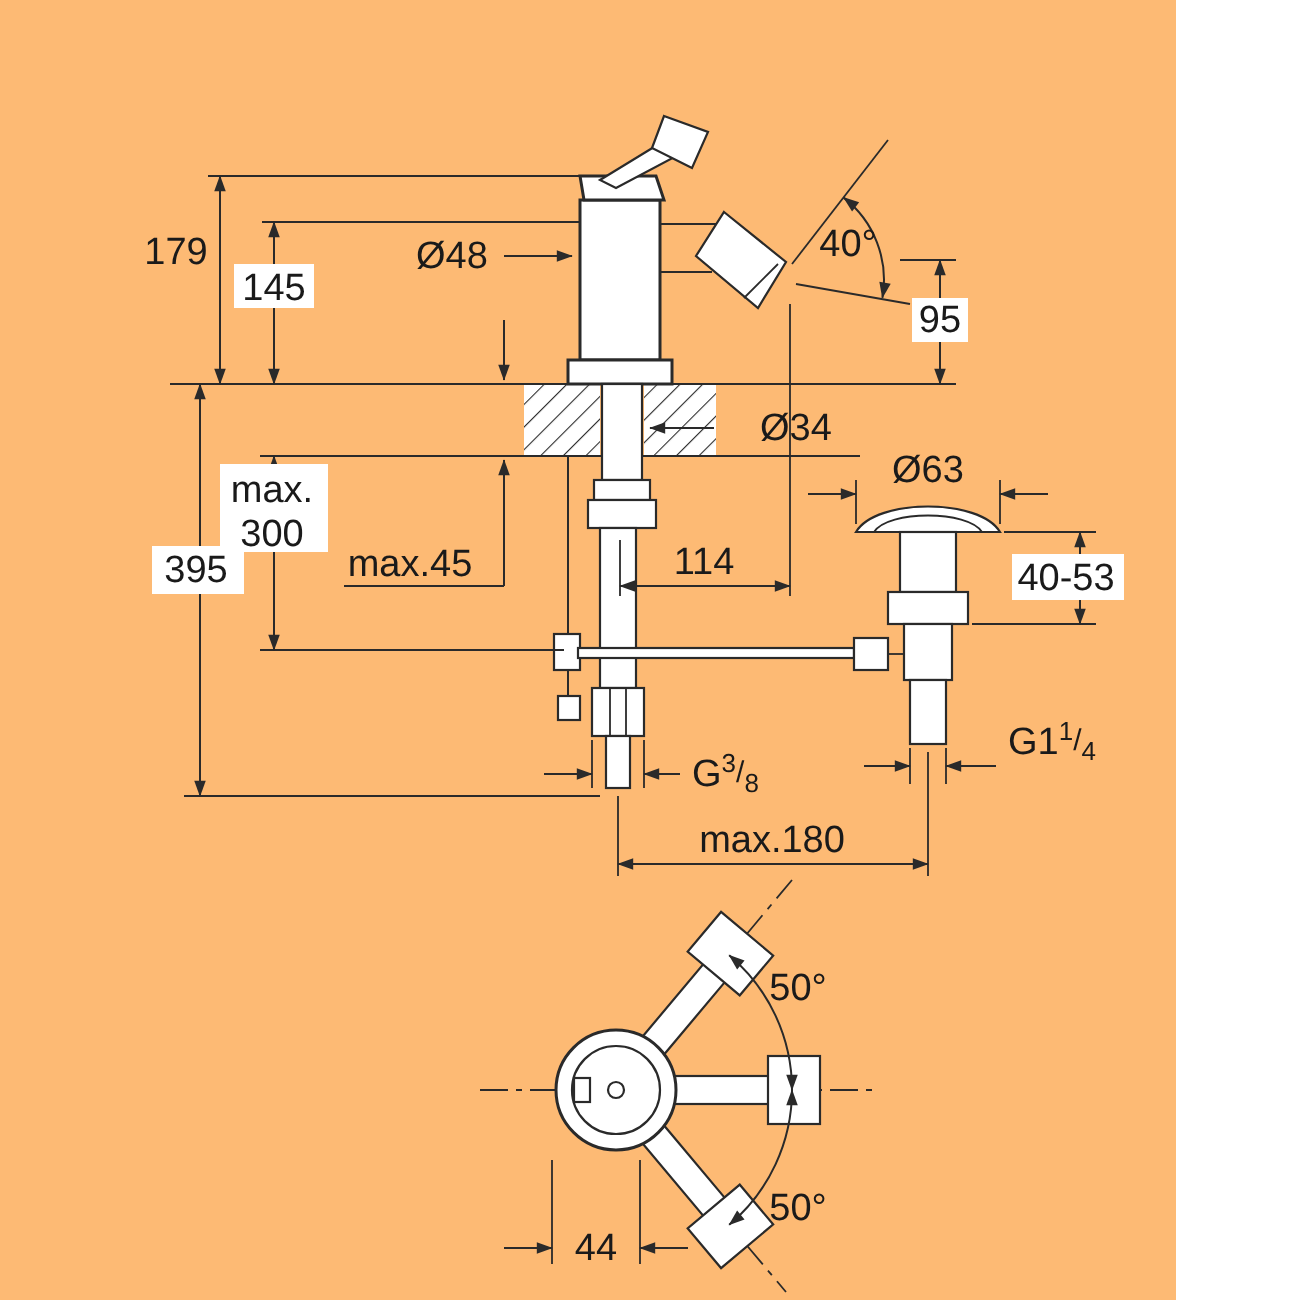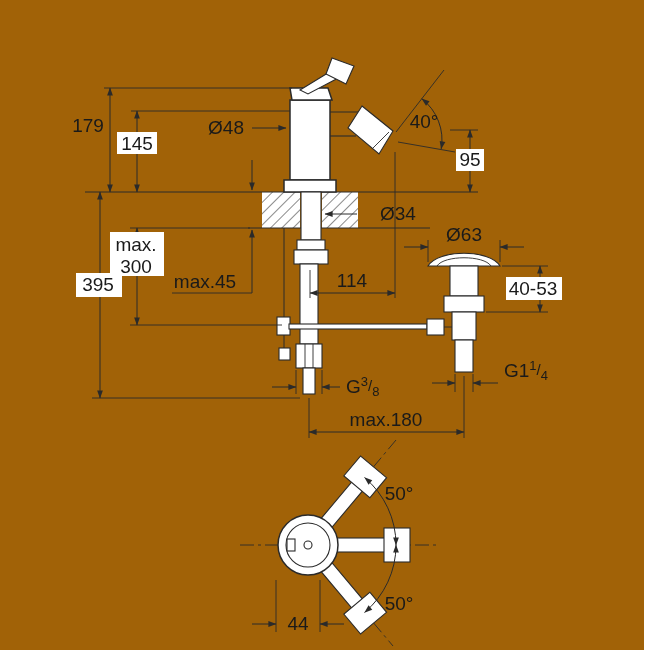--- a/index.html
+++ b/index.html
@@ -1,16 +1,16 @@
 <!DOCTYPE html>
 <html><head>
 <meta charset="utf-8">
 <style>
   html,body { margin:0; padding:0; background:#ffffff; }
-  .stage { width:644px; height:650px; background:#a16207; position:relative; font-family:"Liberation Sans", sans-serif; }
+  .stage { width:588px; height:650px; background:#fdba74; position:relative; font-family:"Liberation Sans", sans-serif; }
   svg { display:block; }
   .ol  { fill:#ffffff; stroke:#2a2a2a; stroke-width:1.5; }
   .ol2 { fill:#ffffff; stroke:#2a2a2a; stroke-width:1.1; }
   .dl  { stroke:#2a2a2a; stroke-width:1; fill:none; }
   .thin{ stroke:#2a2a2a; stroke-width:0.9; fill:none; }
   .cl  { stroke:#2a2a2a; stroke-width:0.9; fill:none; stroke-dasharray:14 4 3 4; }
   .t   { font-family:"Liberation Sans", sans-serif; font-size:19px; fill:#1a1a1a; }
   .ts  { font-size:13px; }
   .tm  { font-size:15px; }
   .bg  { fill:#ffffff; stroke:none; }

